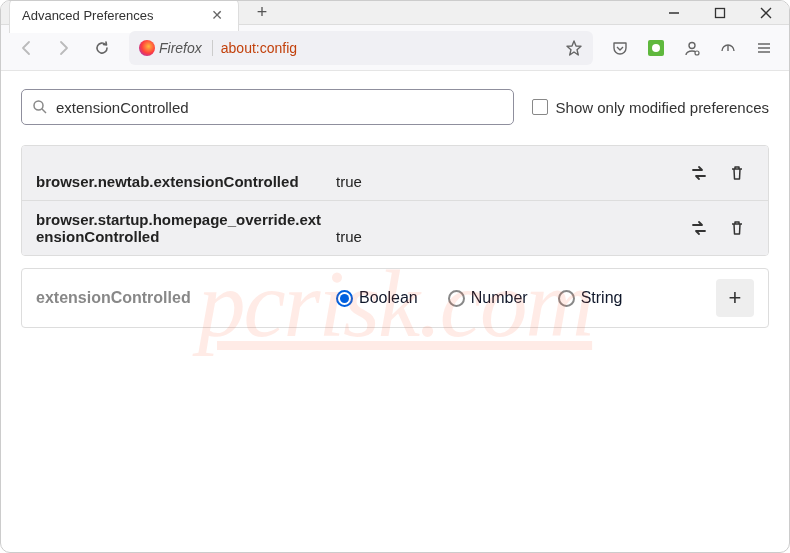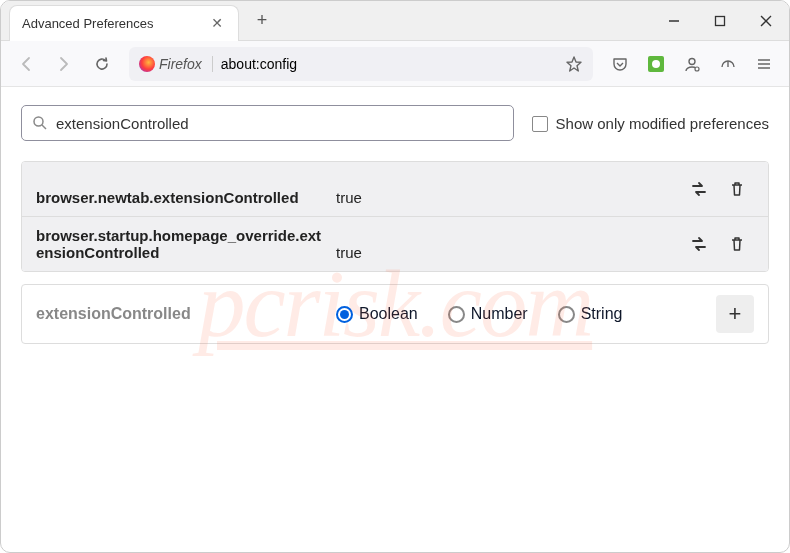--- a/index.html
+++ b/index.html
@@ -16,21 +16,21 @@
       border-radius: 10px;
       overflow: hidden;
       width: 100%;
       height: 100%;
       background: #fff;
       position: relative;
     }
     .titlebar {
       display: flex;
       align-items: center;
-      height: 40px;
+      height: 24px;
       background: #f0f0f0;
       border-bottom: 1px solid #ddd;
       padding-left: 8px;
     }
     .tab {
       display: flex;
       align-items: center;
       background: #fff;
       border-radius: 8px 8px 0 0;
       height: 36px;
@@ -121,21 +121,21 @@
       font-style: italic;
     }
     .ff-logo {
       width: 16px; height: 16px;
       background: radial-gradient(circle at 60% 40%, #ffb83d 0%, #ff3d3d 50%, #8e2de2 100%);
       border-radius: 50%;
     }
     .url-text {
       flex: 1;
       font-size: 14px;
-      color: #000000;
+      color: #c2410c;
       border: none;
       background: transparent;
       outline: none;
     }
     .star-icon { color: #666; cursor: pointer; }
     .right-icons { display: flex; gap: 2px; }
     .content {
       padding: 18px 20px;
     }
     .search-row {
@@ -155,21 +155,21 @@
     }
     .search-input {
       flex: 1;
       border: none;
       outline: none;
       font-size: 15px;
       color: #333;
     }
     .checkbox-label {
       display: flex;
-      align-items: flex-end;
+      align-items: flex-start;
       gap: 8px;
       font-size: 15px;
       color: #333;
       cursor: pointer;
     }
     .chk {
       width: 16px; height: 16px;
       border: 1px solid #888;
       border-radius: 2px;
       background: #fff;

